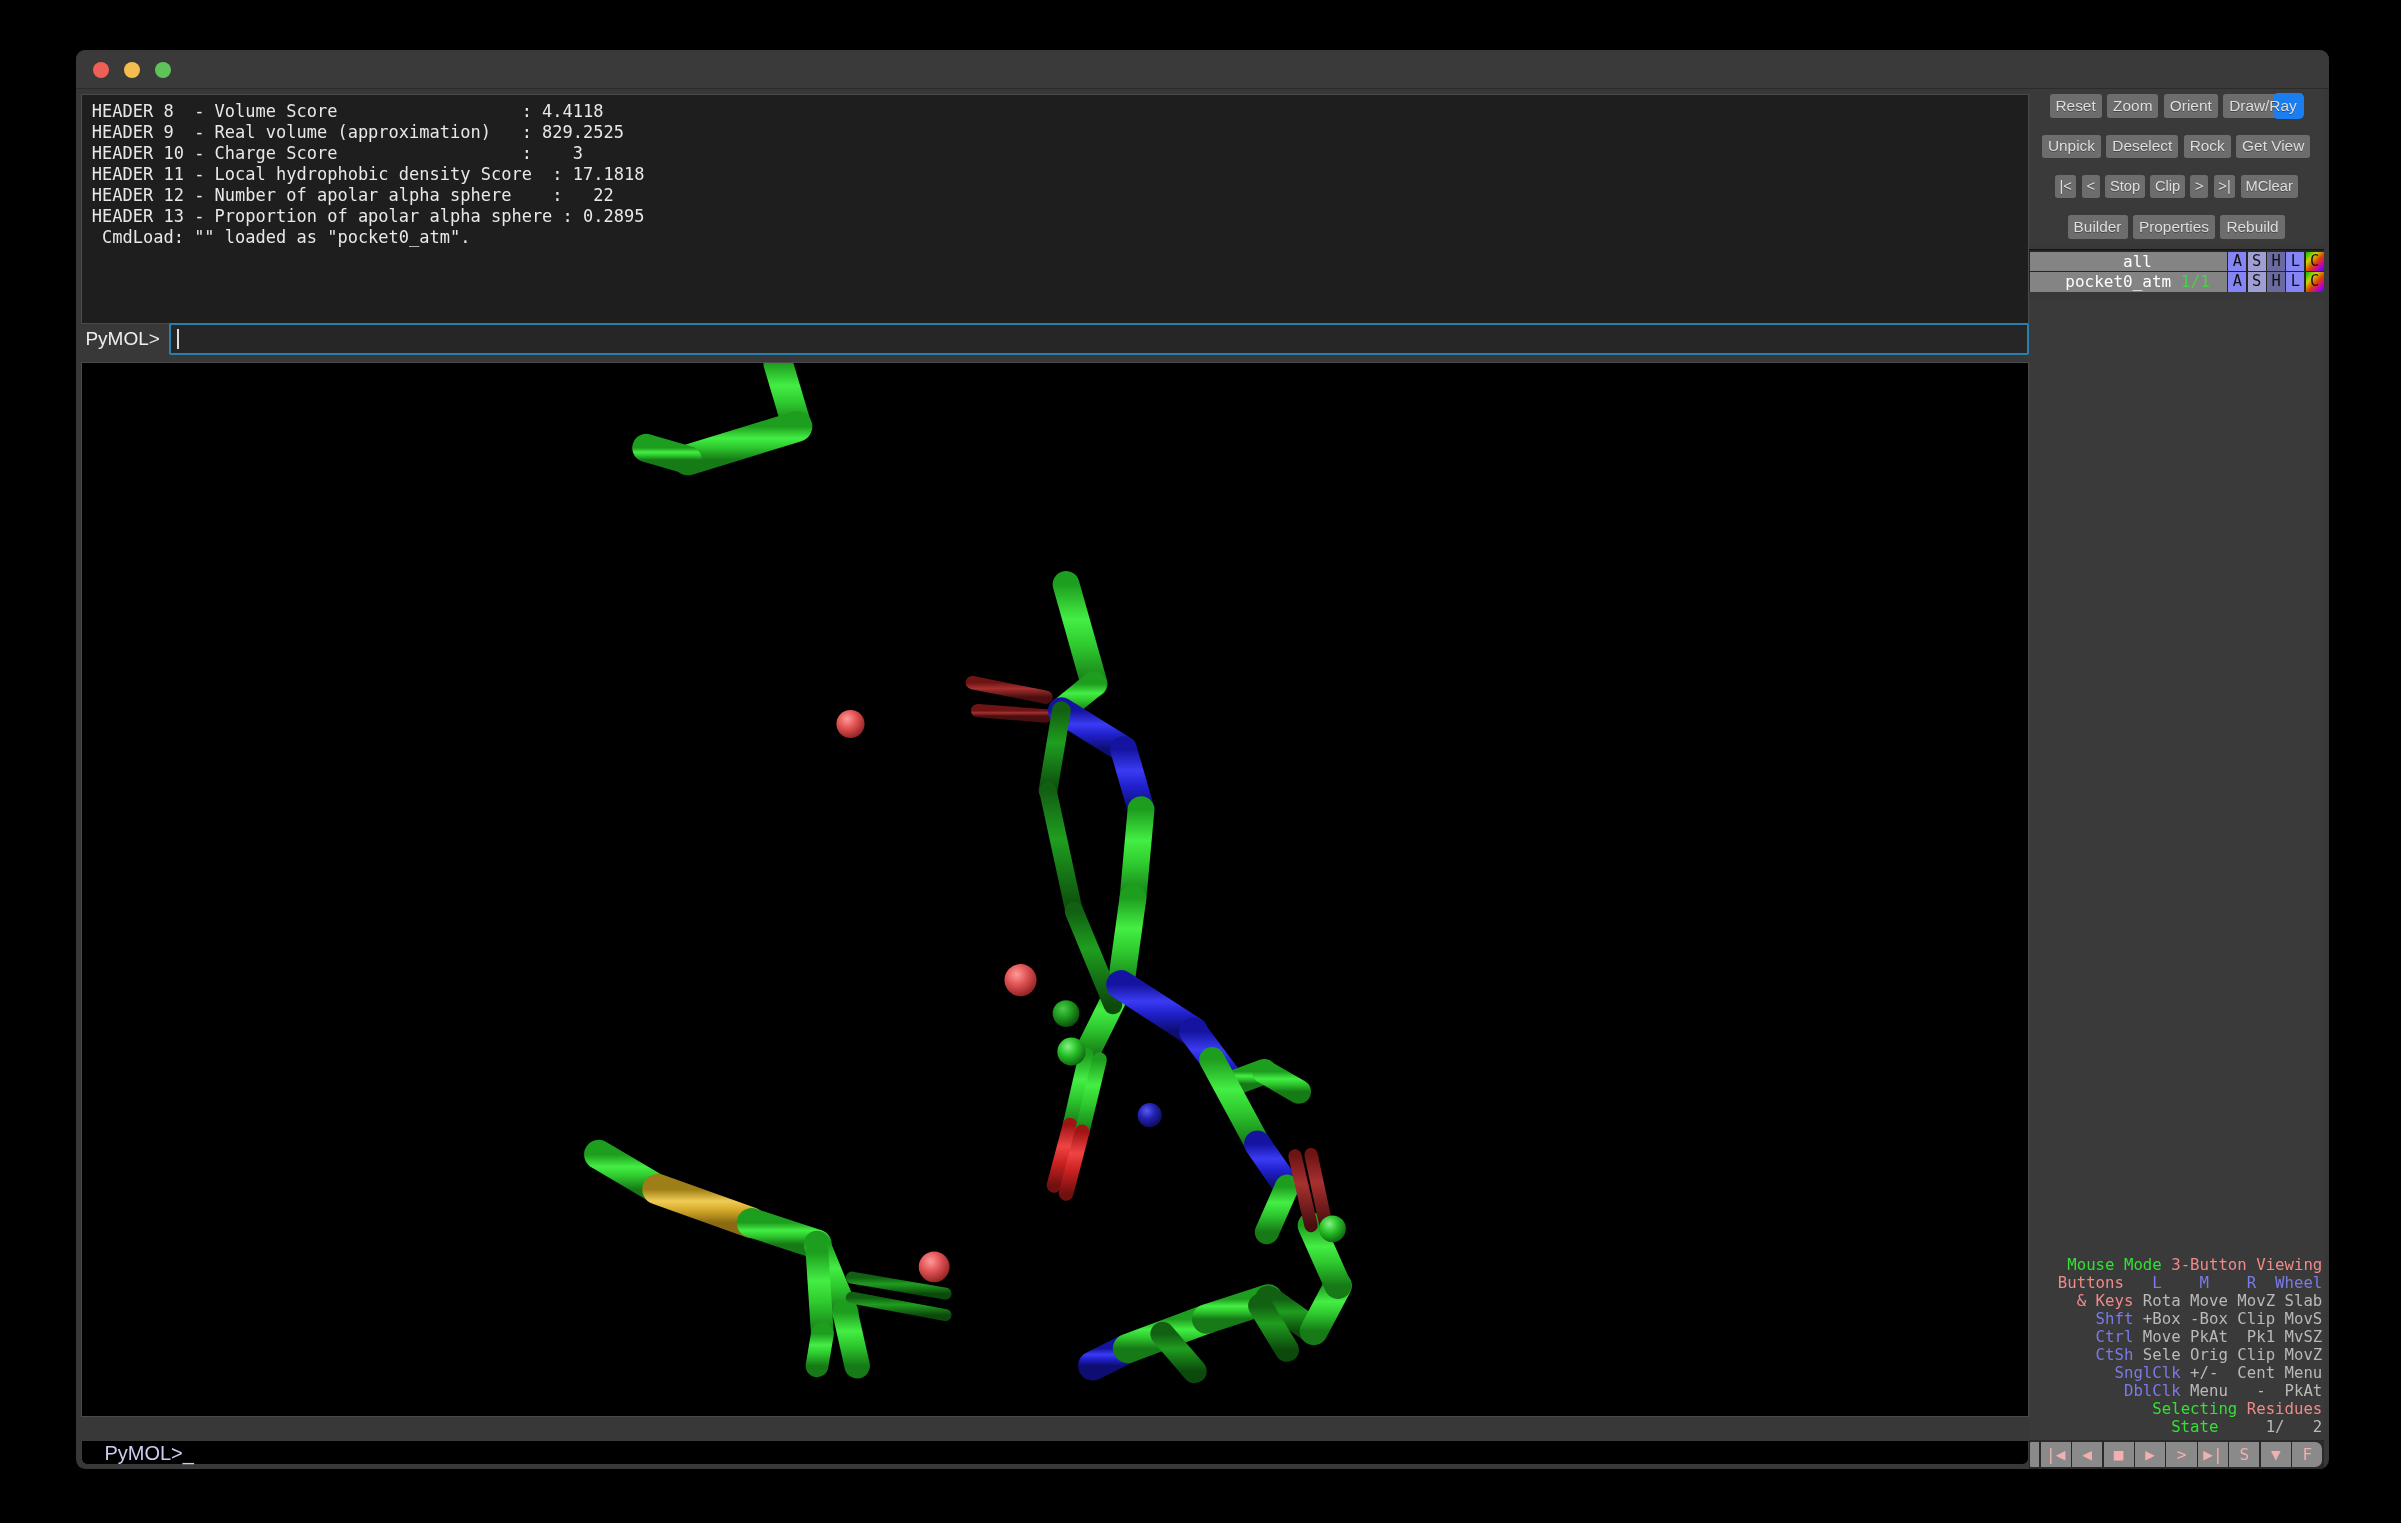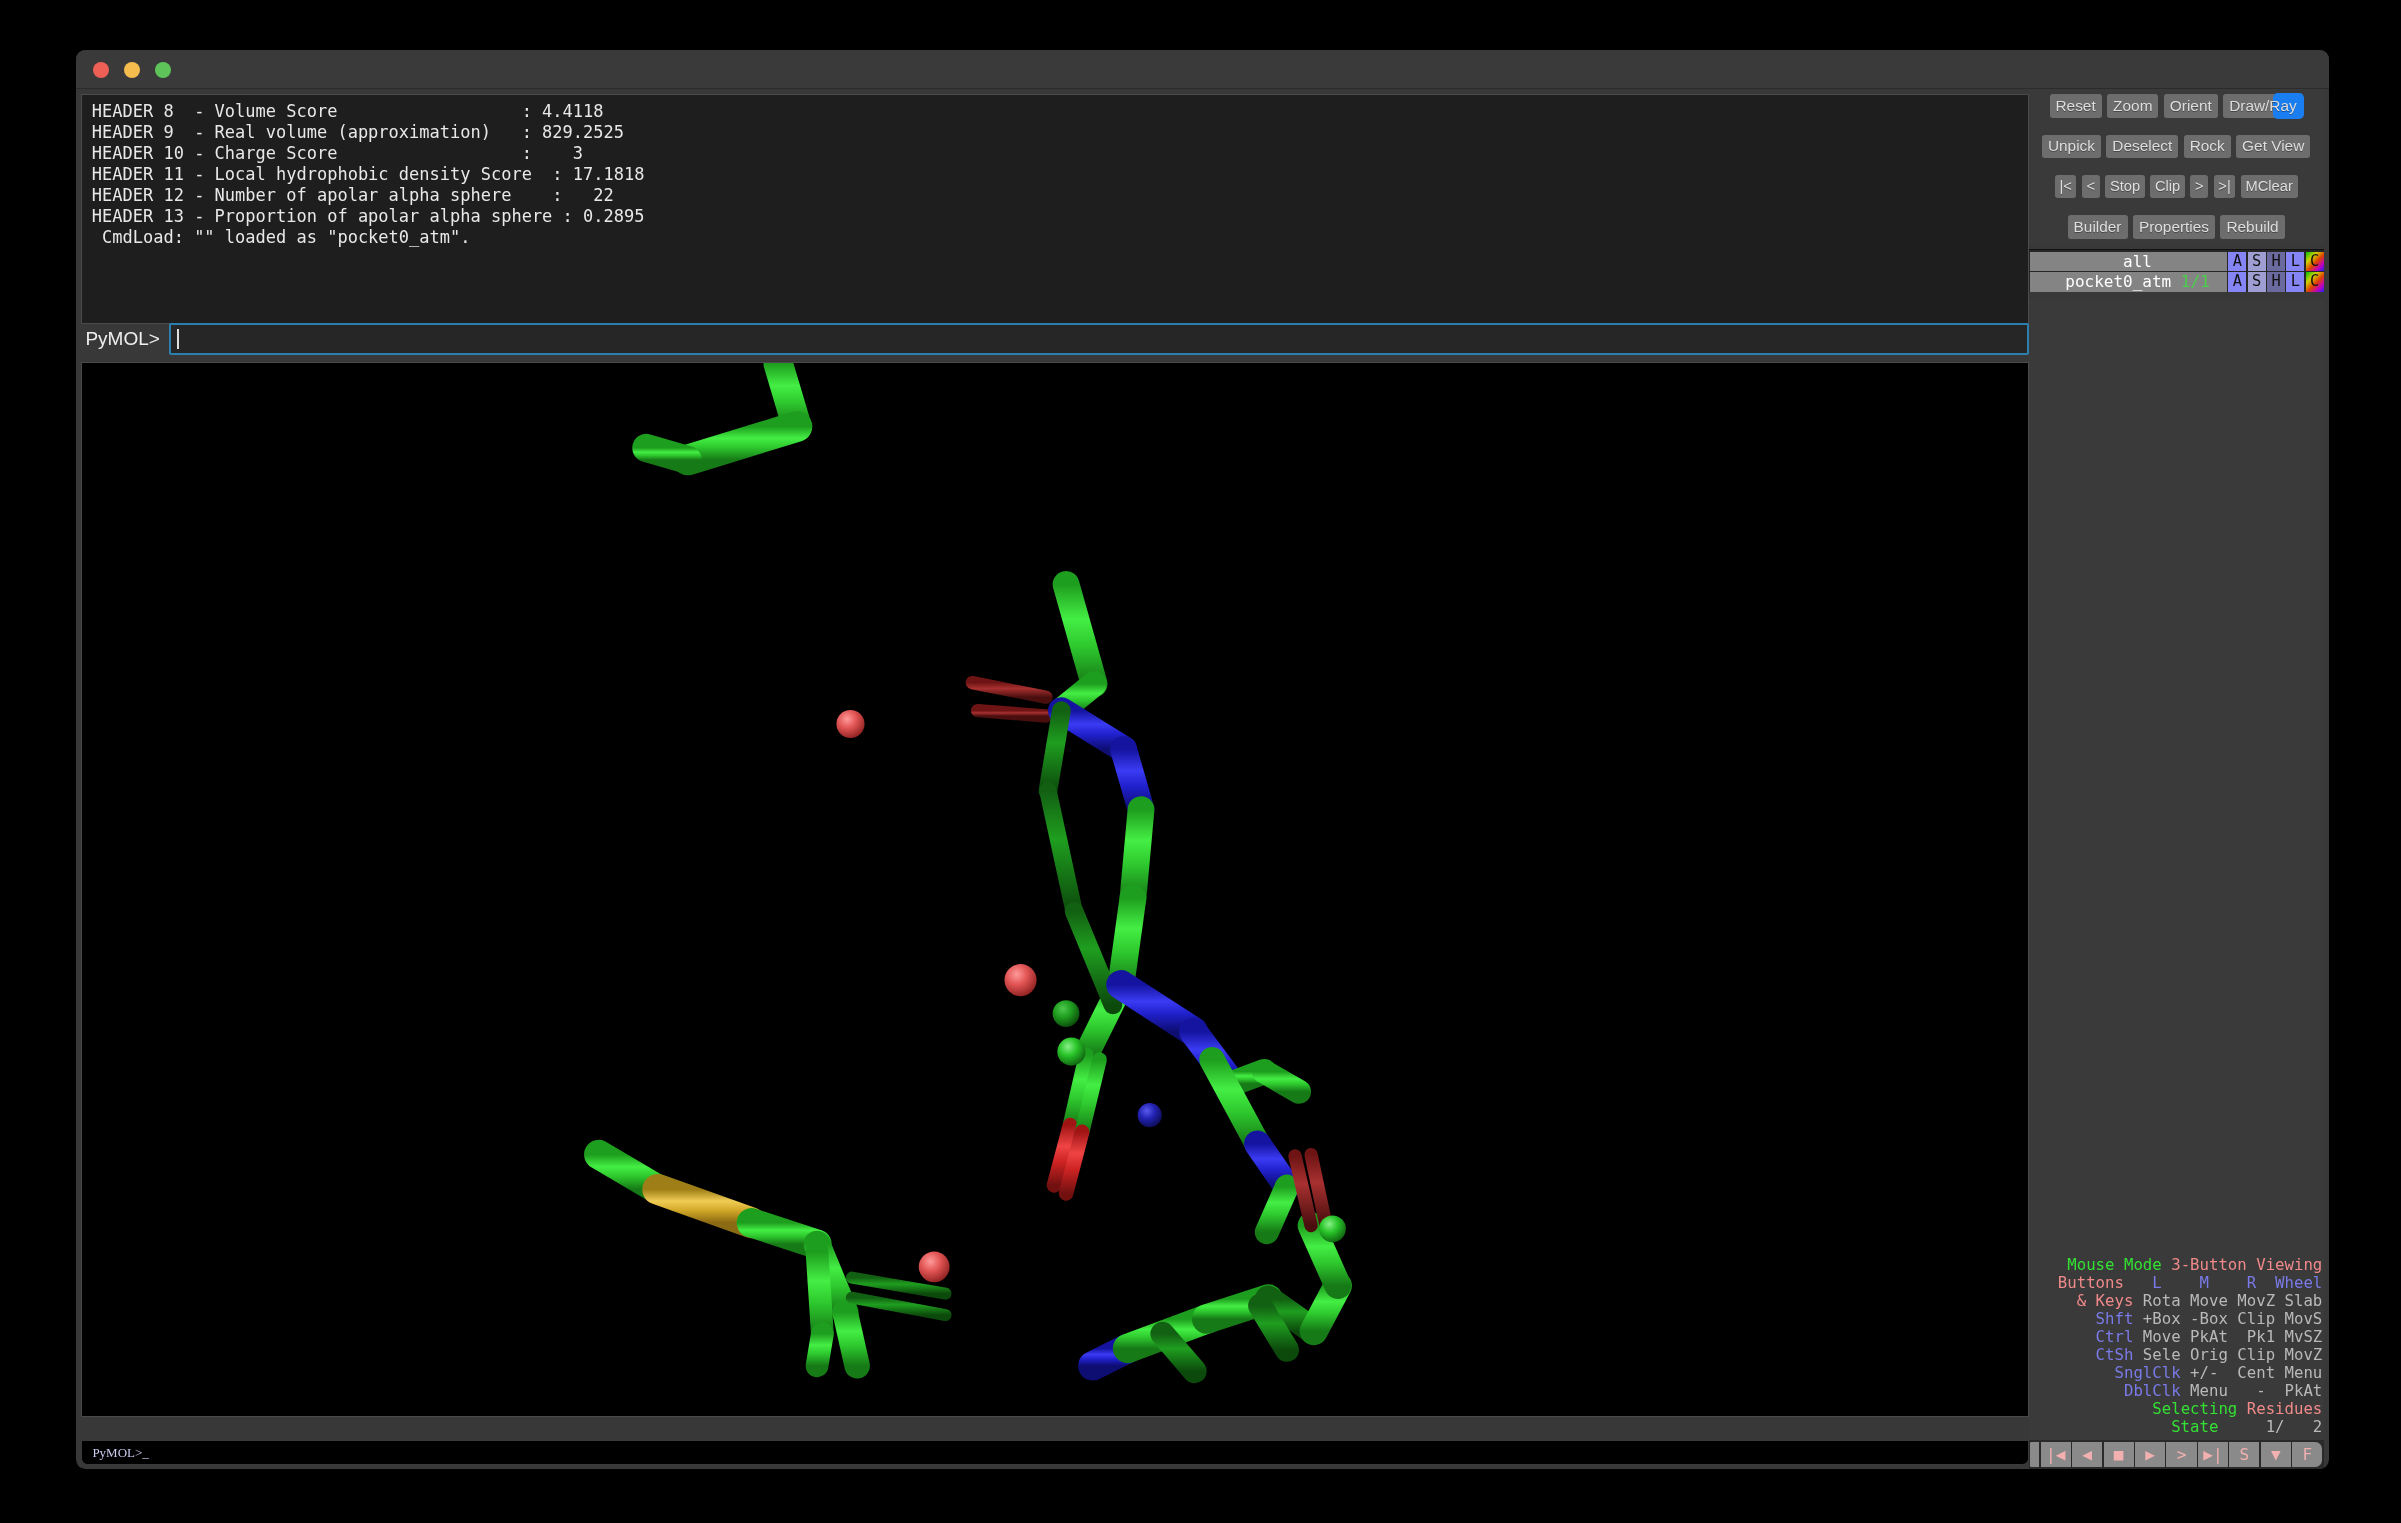--- a/index.html
+++ b/index.html
@@ -267,25 +267,25 @@
   
   #status-bar {
     position: absolute;
     left: 5.4px; bottom: 4px;
     width: 1948px; height: 25.5px;
     background: #000000;
     border: 0.7px solid #3a3a3a;
     border-radius: 0 0 6.7px 6.7px;
   }
   #status-text {
-    font-family: Liberation Serif, serif;
-    font-size: 13px;
+    font-family: Liberation Sans, sans-serif;
+    font-size: 20px;
     line-height: 24px;
     color: #ccccf2;
-    padding-left: 10px;
+    padding-left: 22px;
     white-space: pre;
   }
 </style>
 </head>
 <body>
 
 <div id="pymol-window">
 
   <div id="titlebar">
     <div class="traffic-lights">

